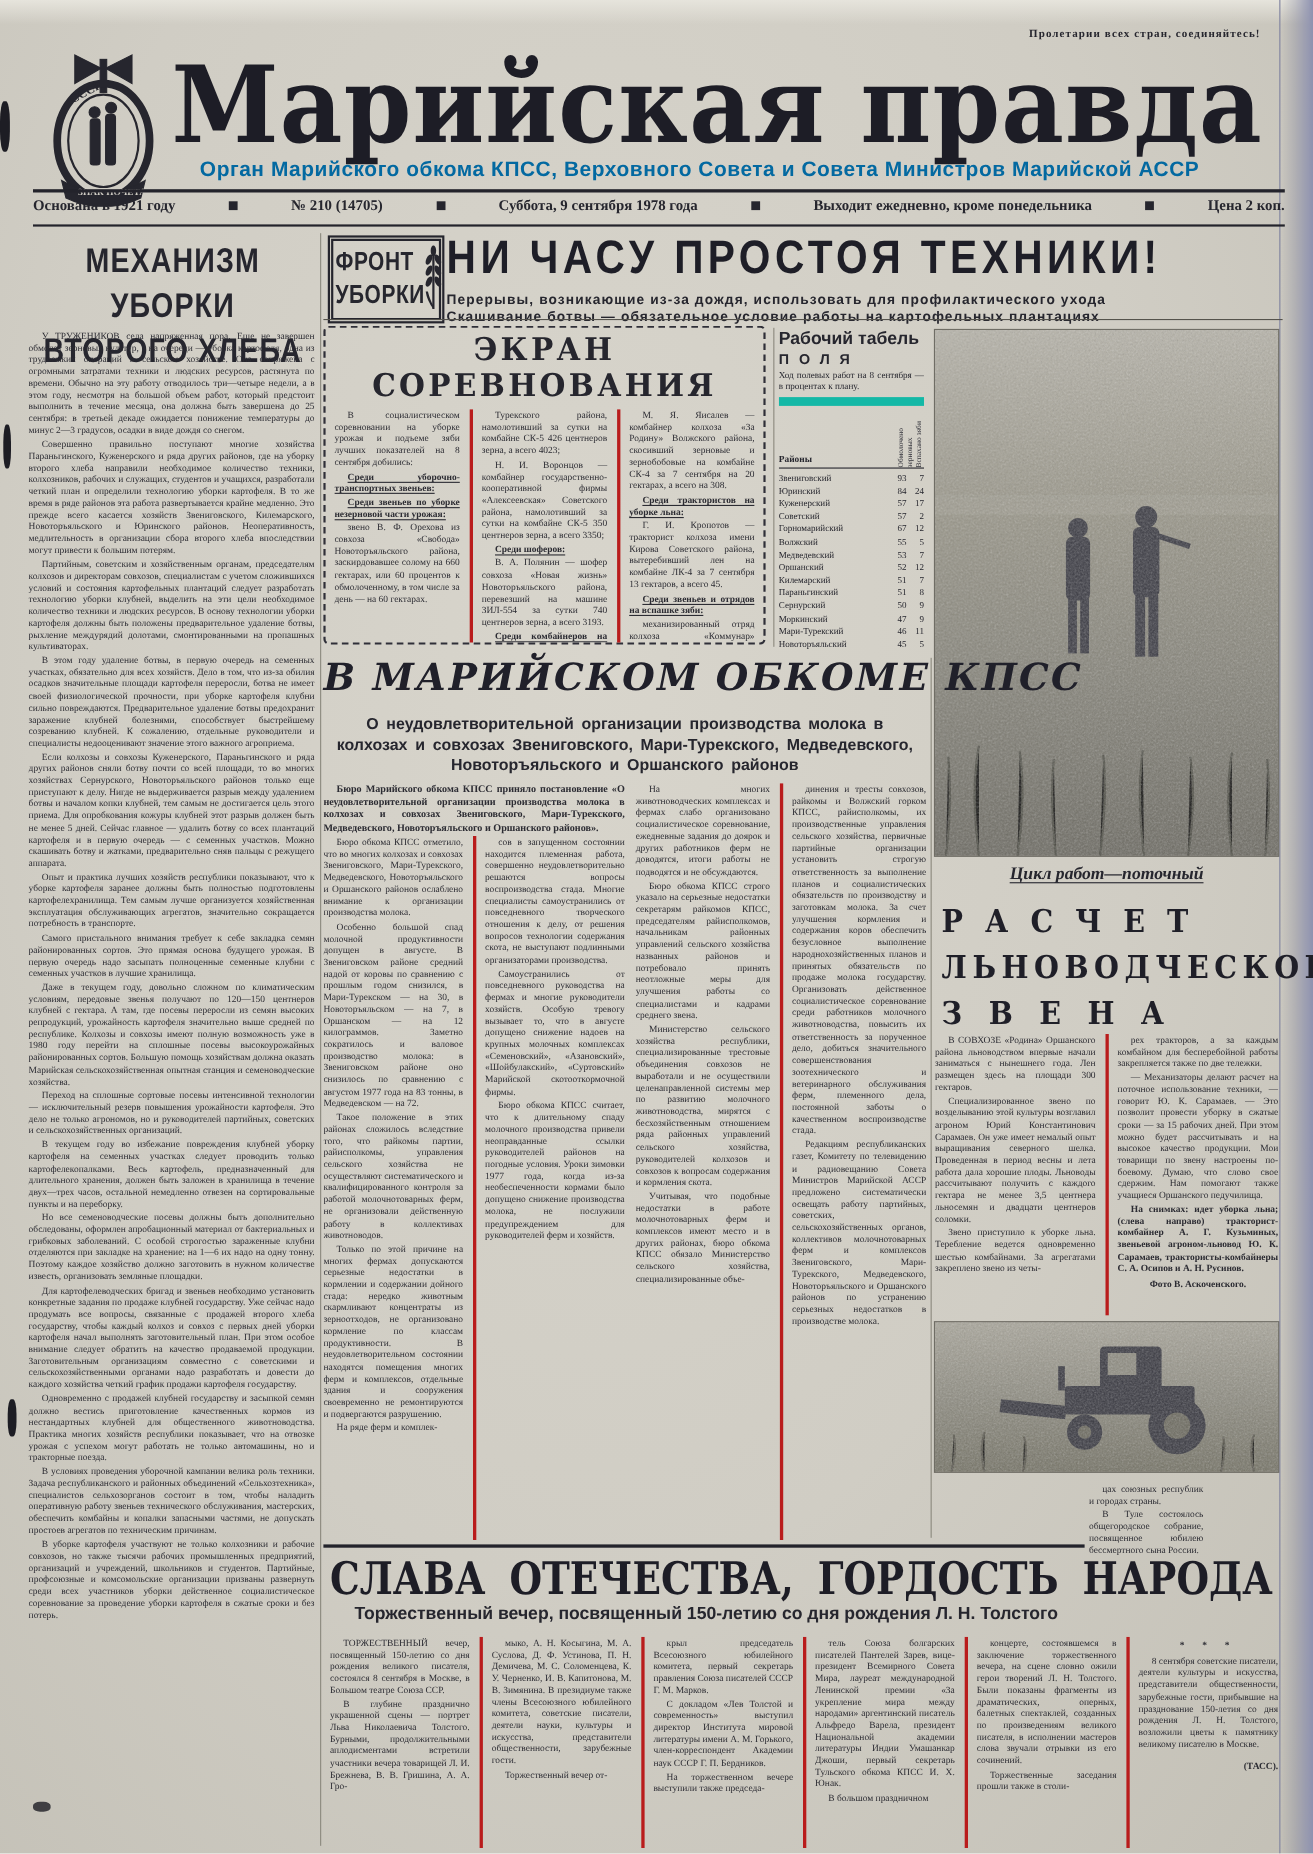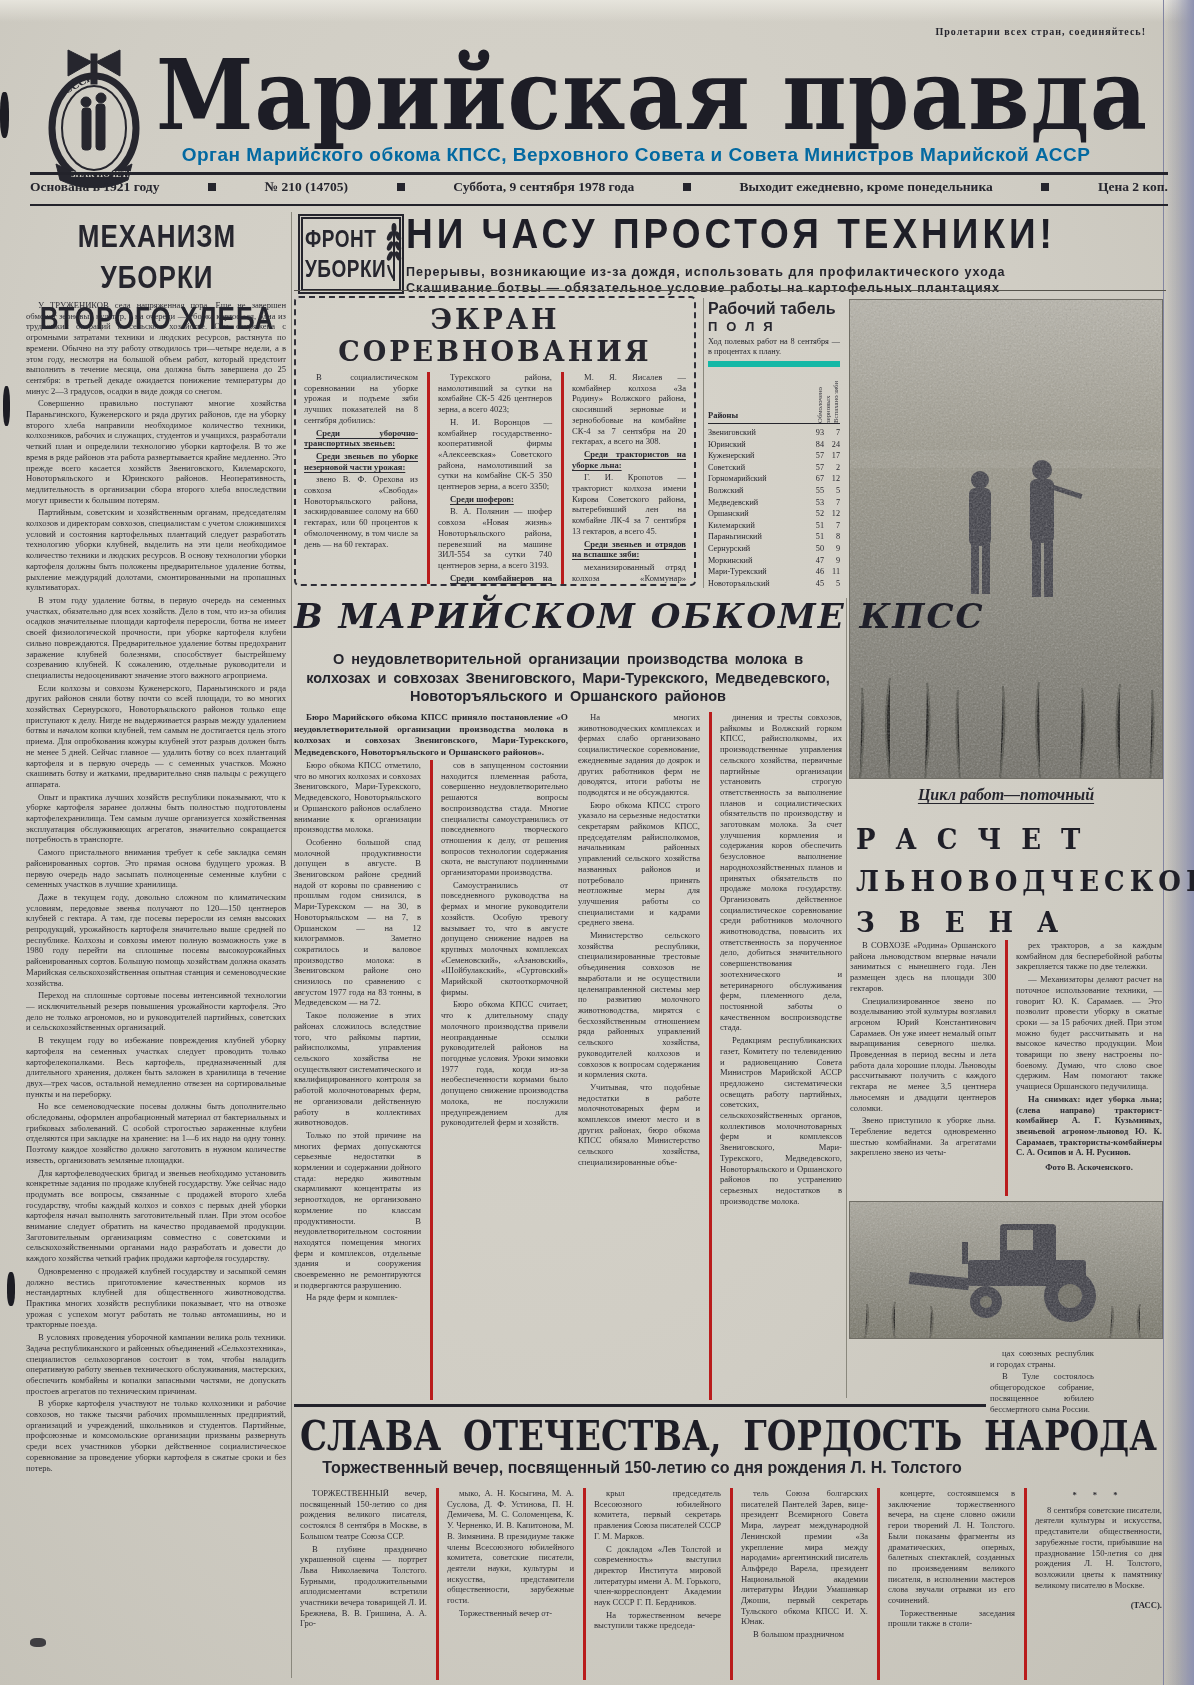--- a/index.html
+++ b/index.html
@@ -52,21 +52,21 @@
   .k-head{font-weight:bold;text-decoration:underline;text-underline-offset:2px;margin:3px 0 2px;}
   .k-cap{font-weight:bold;}
   .k-credit{font-weight:bold;text-align:center;text-indent:0 !important;margin-top:4px !important;}
   .k-stars{text-align:center;font-weight:bold;letter-spacing:7px;text-indent:0 !important;margin:2px 0 4px !important;}
   .k-tass{font-weight:bold;text-align:right;margin-top:10px !important;text-indent:0 !important;}
   
   .tabel{left:708px;top:300px;width:132px;height:290px;overflow:hidden;}
   .tabel-t1{font-family:"Liberation Sans",sans-serif;font-weight:bold;font-size:16px;}
   .tabel-t2{font-family:"Liberation Sans",sans-serif;font-weight:bold;font-size:13px;letter-spacing:9px;margin-top:1px;}
   .tabel-note{font-size:8.3px;line-height:10px;text-align:justify;margin-top:3px;}
-  .tabel-hd{display:flex;border-top:6px solid #14b8a6;border-bottom:1px solid #25252d;margin-top:4px;height:56px;align-items:flex-end;}
+  .tabel-hd{display:flex;border-top:8px solid #14b8a6;border-bottom:1px solid #25252d;margin-top:4px;height:56px;align-items:flex-end;}
   .tabel-hd .rayony{flex:1;font-size:8.5px;font-weight:bold;padding-bottom:3px;}
   .rot{writing-mode:vertical-rl;transform:rotate(180deg);font-size:6.8px;line-height:8px;height:54px;color:#33333b;}
   .trow{display:flex;font-size:8.2px;line-height:11.6px;}
   .trow .tn{flex:1;white-space:nowrap;overflow:hidden;}
   .trow .tv{width:16px;text-align:right;}
   
   .photo{background:#8f8d84;box-shadow:0 0 0 1px #6f6d65;}
   
   .kicker{left:850px;top:786px;width:312px;text-align:center;font-style:italic;font-weight:bold;font-size:16px;
       text-decoration:underline;text-underline-offset:3px;}

